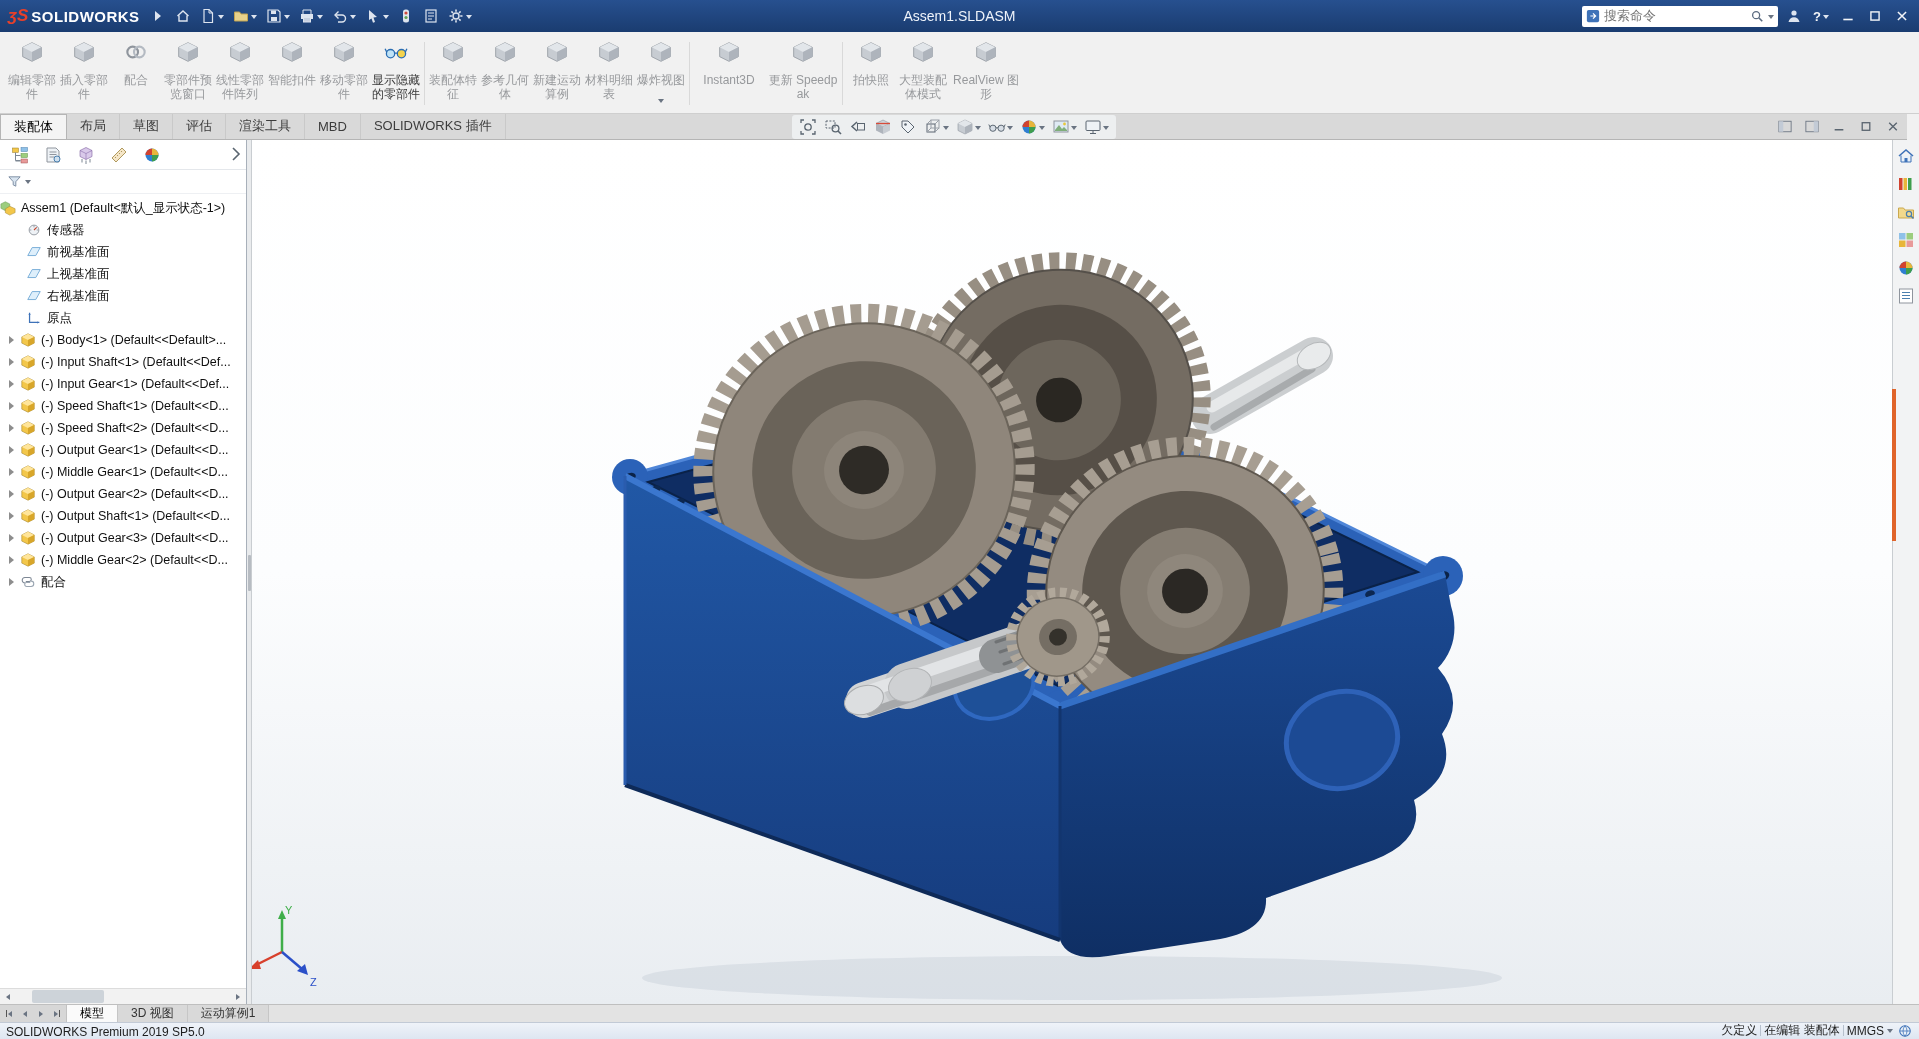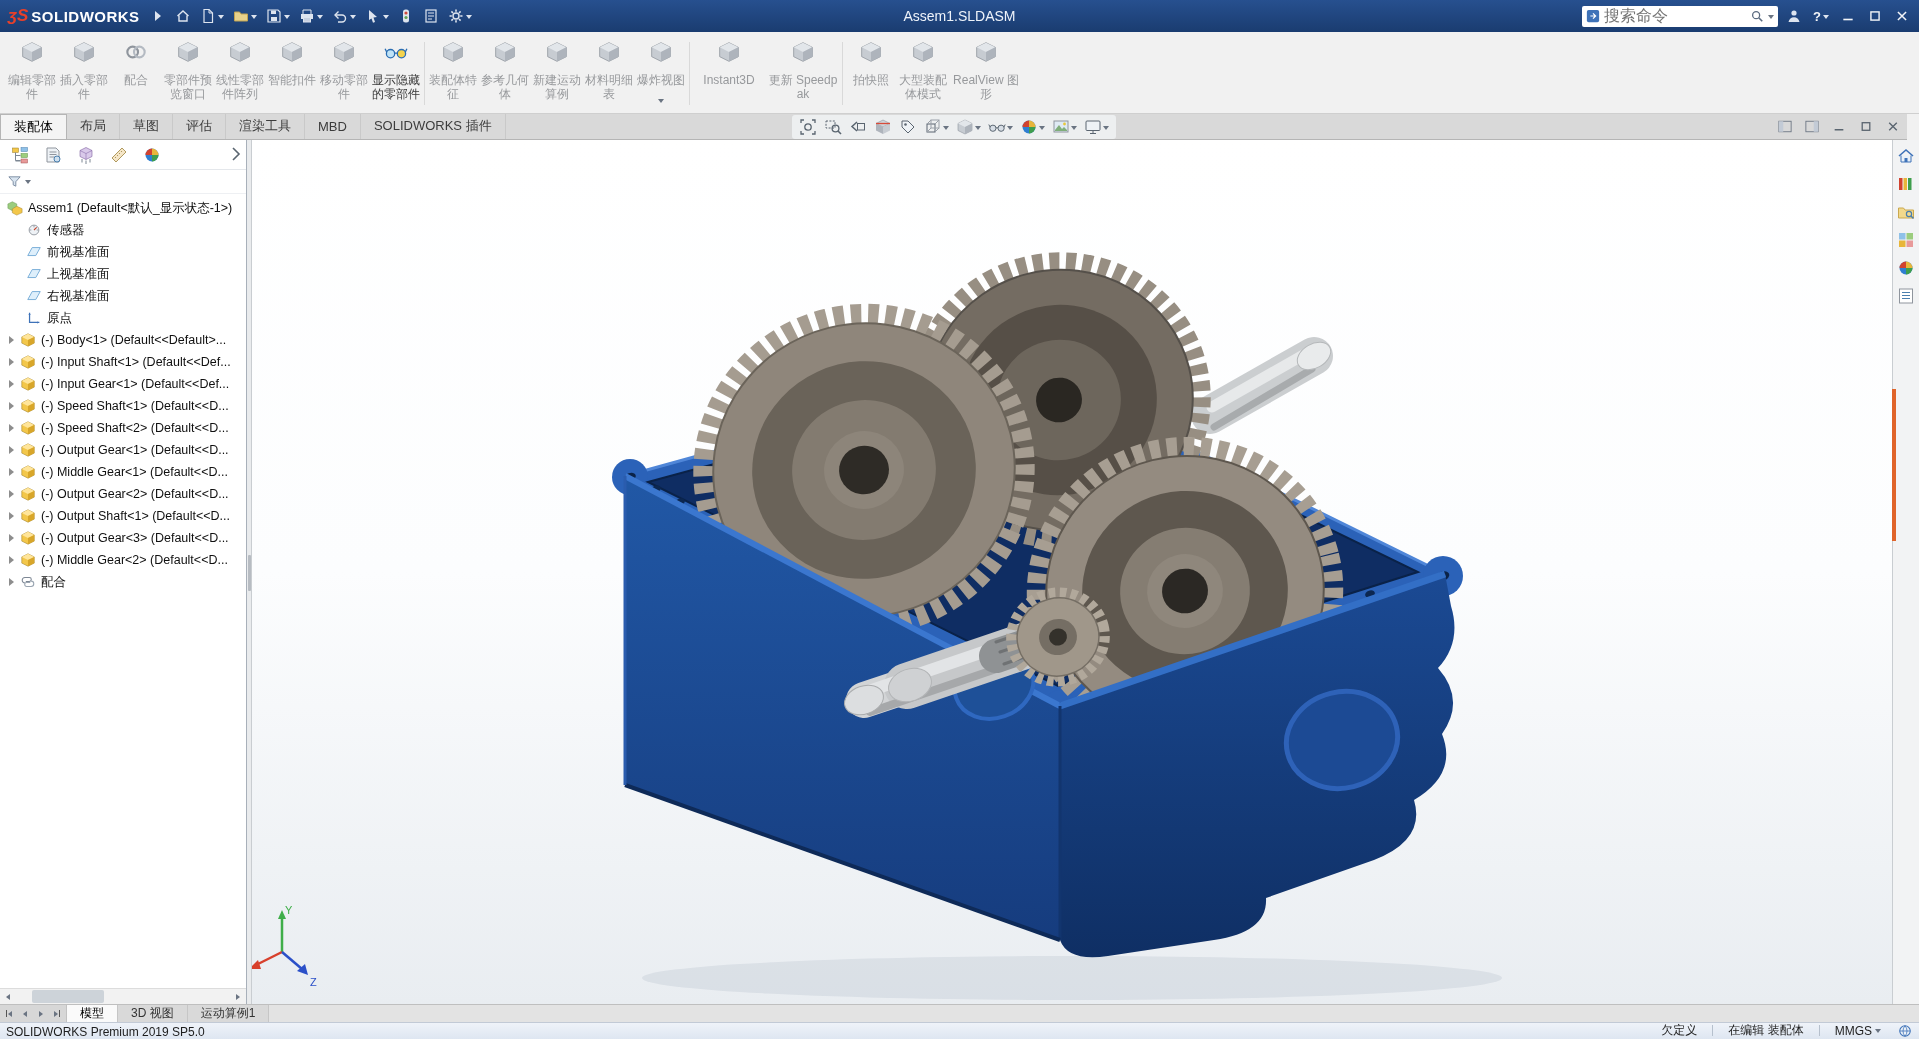--- a/index.html
+++ b/index.html
@@ -12,21 +12,21 @@
 
   
   #titlebar{position:absolute;top:0;left:0;right:0;height:32px;background:linear-gradient(#27508f,#1a3c70);display:flex;align-items:center;color:#fff;}
   .tb-left{display:flex;align-items:center;gap:3px;padding-left:8px;z-index:2}
   .logo-ds{color:#e8402a;font-weight:bold;font-style:italic;font-size:17px}
   .logo-sw{color:#fff;font-size:15px;font-weight:bold;letter-spacing:.5px;margin-right:4px}
   .tb-btn{height:24px;min-width:22px;display:inline-flex;align-items:center;justify-content:center;gap:2px;border-radius:2px;opacity:.95;padding:0 3px}
   .tb-title{position:absolute;left:0;right:0;text-align:center;font-size:14px;color:#eef3fa;z-index:1}
   .tb-right{margin-left:auto;display:flex;align-items:center;gap:5px;padding-right:6px;z-index:2}
   .search-box{display:flex;align-items:center;background:#fff;border-radius:2px;height:21px;width:196px;padding:0 4px;gap:4px}
-  .search-input{border:0;outline:0;flex:1;font-size:16px;color:#a16207;min-width:0;background:transparent;font-family:Liberation Sans, sans-serif}
+  .search-input{border:0;outline:0;flex:1;font-size:13px;color:#a16207;min-width:0;background:transparent;font-family:Liberation Serif, serif}
   .help{font-size:13px;font-weight:bold}
   .caret-w{width:0;height:0;border:3.5px solid transparent;border-top:4px solid #e8edf5;margin-top:4px}
   .caret-g{width:0;height:0;border:3.5px solid transparent;border-top:4px solid #6a7482;margin-top:4px}
   .tri-r{width:0;height:0;border-left:6px solid #e8edf5;border-top:5px solid transparent;border-bottom:5px solid transparent}
 
   
   #ribbon{position:absolute;top:32px;left:0;right:0;height:82px;background:#f1f1f1;border-bottom:1px solid #cfcfcf;display:flex;align-items:stretch;padding:4px 4px 2px 6px}
   .rb{width:52px;display:flex;flex-direction:column;align-items:center;padding-top:3px;gap:8px;color:#97999c;font-size:12px;text-align:center;border-radius:3px}
   .rb.wide{width:74px}
   .rb.on{color:#3a3a3a}
@@ -49,21 +49,21 @@
   
   #leftpanel{position:absolute;top:140px;left:0;width:247px;bottom:35px;background:#fff;border-right:1px solid #a8b0ba;display:flex;flex-direction:column}
   .ptabs{height:30px;display:flex;align-items:center;gap:13px;padding:0 10px;border-bottom:1px solid #e4e7eb;position:relative;flex:none}
   .ptab{width:20px;height:20px;display:flex;align-items:center;justify-content:center}
   .ptab i{width:18px;height:18px}
   .pchev{position:absolute;right:3px;top:7px;width:12px;height:16px}
   .pfilter{height:24px;display:flex;align-items:center;padding:0 7px;gap:3px;border-bottom:1px solid #eef0f3;flex:none}
   .pfilter i{width:15px;height:15px}
   .ptree{flex:1;overflow:hidden;padding-top:3px;font-size:12.5px;color:#101010}
   .trow{height:22px;display:flex;align-items:center;gap:5px;padding-left:26px;white-space:nowrap;overflow:hidden}
-  .trow.root{padding-left:7px}
+  .trow.root{padding-left:0}
   .trow.comp{padding-left:9px}
   .exp{width:0;height:0;border-top:4px solid transparent;border-bottom:4px solid transparent;border-left:5px solid #8d8d8d;margin-right:1px;flex:none}
   .ti{width:16px;height:16px}
   .tl{overflow:hidden}
   .phscroll{height:16px;display:flex;align-items:stretch;background:#f2f2f2;border-top:1px solid #dcdcdc;flex:none}
   .sb-btn{width:16px;display:flex;align-items:center;justify-content:center}
   .sb-track{flex:1;position:relative}
   .sb-thumb{position:absolute;left:16px;top:1px;width:72px;height:13px;background:#cdd3d9;border-radius:2px}
   .tri-l-sm{width:0;height:0;border-top:3.5px solid transparent;border-bottom:3.5px solid transparent;border-right:4.5px solid #6a7482}
   .tri-r-sm{width:0;height:0;border-top:3.5px solid transparent;border-bottom:3.5px solid transparent;border-left:4.5px solid #6a7482}
@@ -83,21 +83,21 @@
   
   #doctabs{position:absolute;left:0;right:0;top:1004px;height:18px;background:#e3e3e3;border-top:1px solid #bfbfbf;display:flex;align-items:stretch;font-size:12px}
   .dnav{display:flex;align-items:center;padding:0 3px;gap:4px;background:#d7d7d7;border-right:1px solid #c2c2c2}
   .dnav .nv{width:12px;height:14px;display:flex;align-items:center;justify-content:center;gap:1px}
   .bar{width:1.5px;height:7px;background:#555}
   .dtab{padding:0 13px;display:flex;align-items:center;color:#333;border-right:1px solid #c6c6c6;background:#d9d9d9}
   .dtab.active{background:#fafafa;color:#000}
 
   
   #statusbar{position:absolute;left:0;right:0;top:1022px;height:17px;background:linear-gradient(#eff3f9,#dee6f1);border-top:1px solid #c2cad6;display:flex;align-items:flex-end;font-size:12px;color:#1d1d1d;padding:0 6px}
-  .st-right{margin-left:auto;display:flex;align-items:center;gap:15px}
+  .st-right{margin-left:auto;display:flex;align-items:center;gap:3px}
   .st-sep{width:1px;height:11px;background:#b6c0cd}
   .units{display:flex;align-items:center;gap:3px}
   .st-btn{width:17px;height:15px;display:flex;align-items:center;justify-content:center}
   .st-btn i{width:14px;height:14px}
 </style>
 </head>
 <body>
 
 <div id="app">
 

